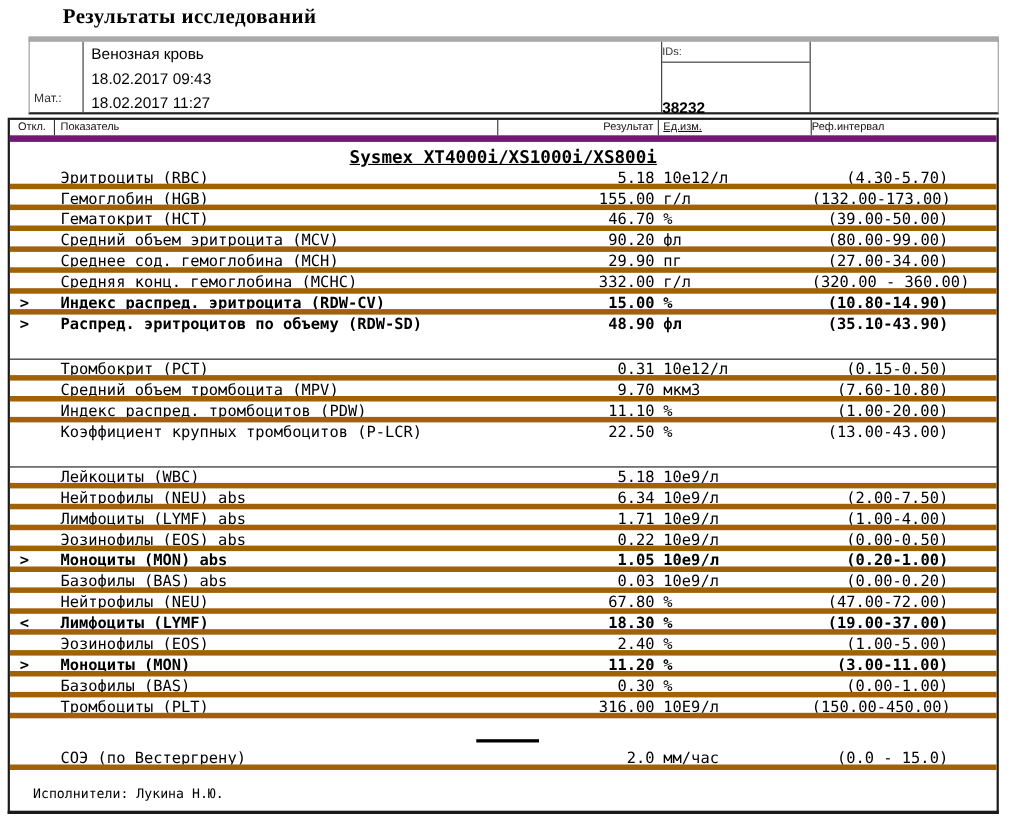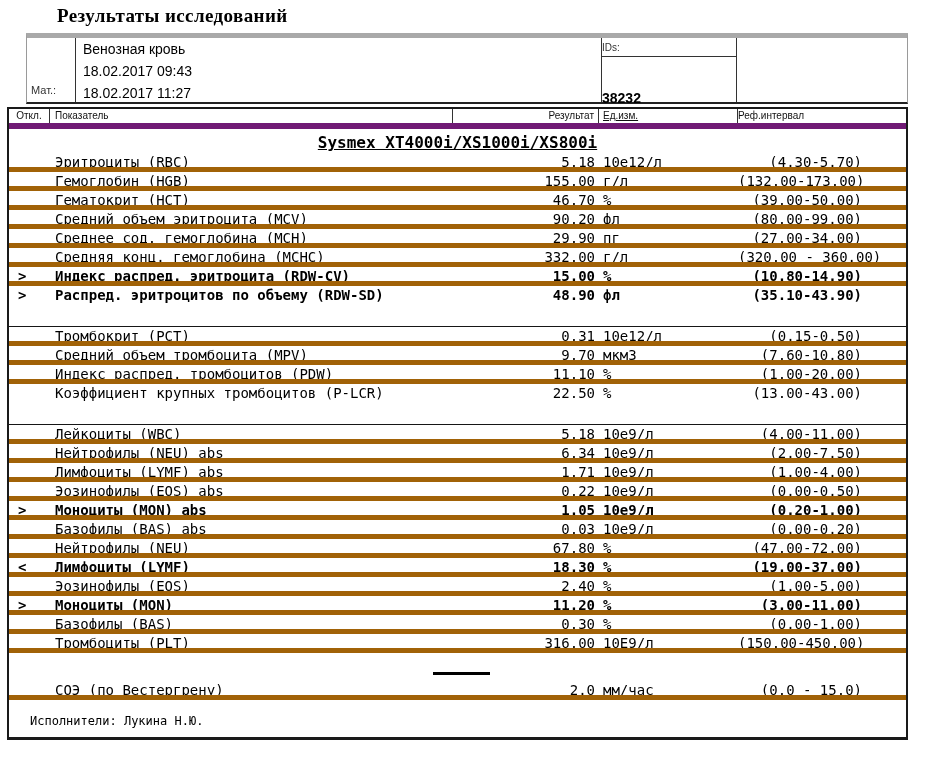--- a/index.html
+++ b/index.html
@@ -212,21 +212,20 @@
     <div class="cell-result">22.50</div>
     <div class="cell-unit">%</div>
     <div class="cell-ref">(13.00-43.00)</div>
   </div>
       <div class="row-spacer line"></div>
       <div class="row line">
     <div class="cell-flag"></div>
     <div class="cell-label">Лейкоциты (WBC)</div>
     <div class="cell-result">5.18</div>
     <div class="cell-unit">10e9/л</div>
-    <div class="cell-ref">(4.00-11.00)</div>
   </div>
       <div class="row line">
     <div class="cell-flag"></div>
     <div class="cell-label">Нейтрофилы (NEU) abs</div>
     <div class="cell-result">6.34</div>
     <div class="cell-unit">10e9/л</div>
     <div class="cell-ref">(2.00-7.50)</div>
   </div>
       <div class="row line">
     <div class="cell-flag"></div>

